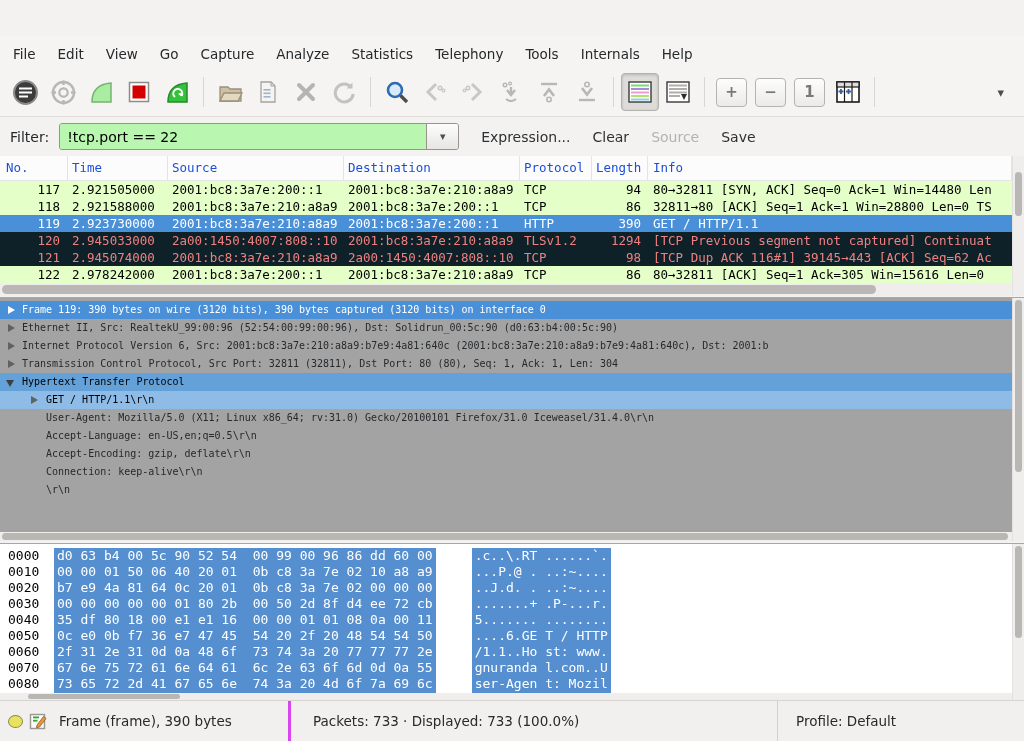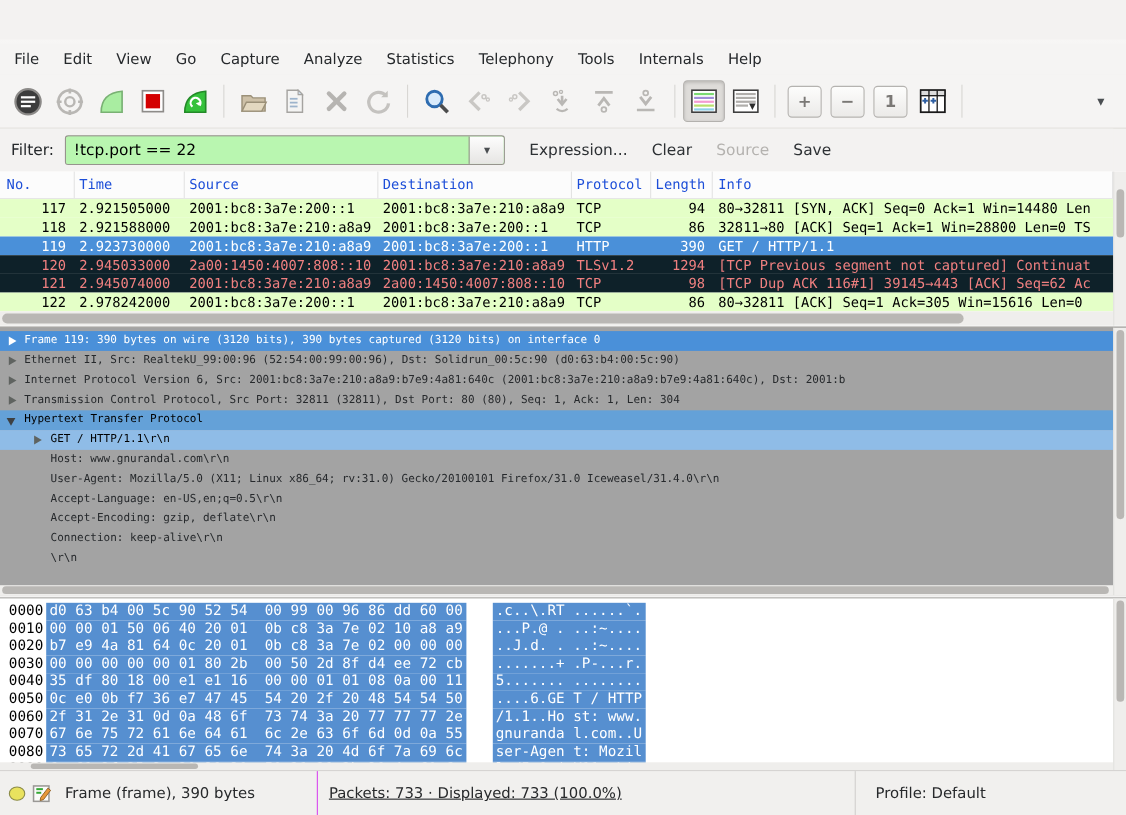--- a/index.html
+++ b/index.html
@@ -75,33 +75,33 @@
   .ind .tri-r { left:31px; }
   .d-sel .tri-r { border-left-color:#fff; }
   .tri-d { left:6px; top:7px; border-top:7px solid #3d4042; border-left:4.5px solid transparent; border-right:4.5px solid transparent; }
   .d-hscroll { position:absolute; left:0; right:12px; bottom:0; height:9px; background:#efeeec; }
   .d-hscroll .thumb { position:absolute; top:1px; left:2px; right:4px; height:7px; background:#b9b7b4; border-radius:4px; }
 
   
   .hexpane { position:absolute; top:543px; left:0; right:0; height:157px; background:#fff;
     border-top:1px solid #a9a7a4; font-family:"DejaVu Sans Mono",monospace; font-size:13px;
     padding-top:4px; overflow:hidden; }
-  .hx-row { display:flex; height:16px; line-height:16px; white-space:pre; }
+  .hx-row { display:flex; height:16px; line-height:16px; white-space:pre;gap:12px; }
   .hx-off { width:42px; padding-left:8px; color:#000; flex:none; }
   .hx-bytes { background:#568fd0; color:#fff; padding:0 3px; flex:none; }
   .hx-ascii { background:#568fd0; color:#fff; padding:0 3px; margin-left:24px; flex:none; }
   .hx-hscroll { position:absolute; left:0; right:12px; bottom:0; height:7px; background:#efeeec; }
   .hx-hscroll .thumb { position:absolute; top:1px; left:28px; width:152px; height:5px; background:#b9b7b4; border-radius:3px; }
 
   
   .statusbar { position:absolute; top:700px; bottom:0; left:0; right:0; background:#f1f0ee;
     border-top:1px solid #d6d4d2; display:flex; align-items:stretch; font-size:13.5px; color:#27292b; }
   .sb-left  { width:288px; display:flex; align-items:center; padding-left:8px; }
-  .sb-mid   { width:490px; border-left:1px solid #d946ef; border-right:1px solid #d2d0ce;
-    display:flex; align-items:center; padding-left:10px;text-decoration:underline; }
+  .sb-mid   { width:490px; border-left:3px solid #d946ef; border-right:1px solid #d2d0ce;
+    display:flex; align-items:center; padding-left:22px; }
   .sb-right { flex:1; display:flex; align-items:center; padding-left:18px; }
   .led { width:15px; height:13px; border-radius:50%; background:#e9e25e; border:1.5px solid #8b8b47; margin-right:6px; flex:none; }
   .sb-text { margin-left:12px; white-space:pre; }
 
   svg { display:block; }
 </style>
 </head>
 <body>
 
 <div class="titlebar">
@@ -412,21 +412,20 @@
     </div>
 </div>
 
 <div class="details">
   <div class="d-line d-sel"><span class="tri tri-r"></span><span>Frame 119: 390 bytes on wire (3120 bits), 390 bytes captured (3120 bits) on interface 0</span></div>
   <div class="d-line"><span class="tri tri-r"></span><span>Ethernet II, Src: RealtekU_99:00:96 (52:54:00:99:00:96), Dst: Solidrun_00:5c:90 (d0:63:b4:00:5c:90)</span></div>
   <div class="d-line"><span class="tri tri-r"></span><span>Internet Protocol Version 6, Src: 2001:bc8:3a7e:210:a8a9:b7e9:4a81:640c (2001:bc8:3a7e:210:a8a9:b7e9:4a81:640c), Dst: 2001:b</span></div>
   <div class="d-line"><span class="tri tri-r"></span><span>Transmission Control Protocol, Src Port: 32811 (32811), Dst Port: 80 (80), Seq: 1, Ack: 1, Len: 304</span></div>
   <div class="d-line d-http"><span class="tri tri-d"></span><span>Hypertext Transfer Protocol</span></div>
   <div class="d-line ind d-get"><span class="tri tri-r"></span><span>GET / HTTP/1.1\r\n</span></div>
-  <div class="d-line ind"><span>Host: www.gnurandal.com\r\n</span></div>
   <div class="d-line ind"><span>User-Agent: Mozilla/5.0 (X11; Linux x86_64; rv:31.0) Gecko/20100101 Firefox/31.0 Iceweasel/31.4.0\r\n</span></div>
   <div class="d-line ind"><span>Accept-Language: en-US,en;q=0.5\r\n</span></div>
   <div class="d-line ind"><span>Accept-Encoding: gzip, deflate\r\n</span></div>
   <div class="d-line ind"><span>Connection: keep-alive\r\n</span></div>
   <div class="d-line ind"><span>\r\n</span></div>
   <div class="d-hscroll">
       <div class="thumb"></div>
     </div>
   <div class="vscroll">
       <div class="thumb" style="top:2px;height:172px"></div>

